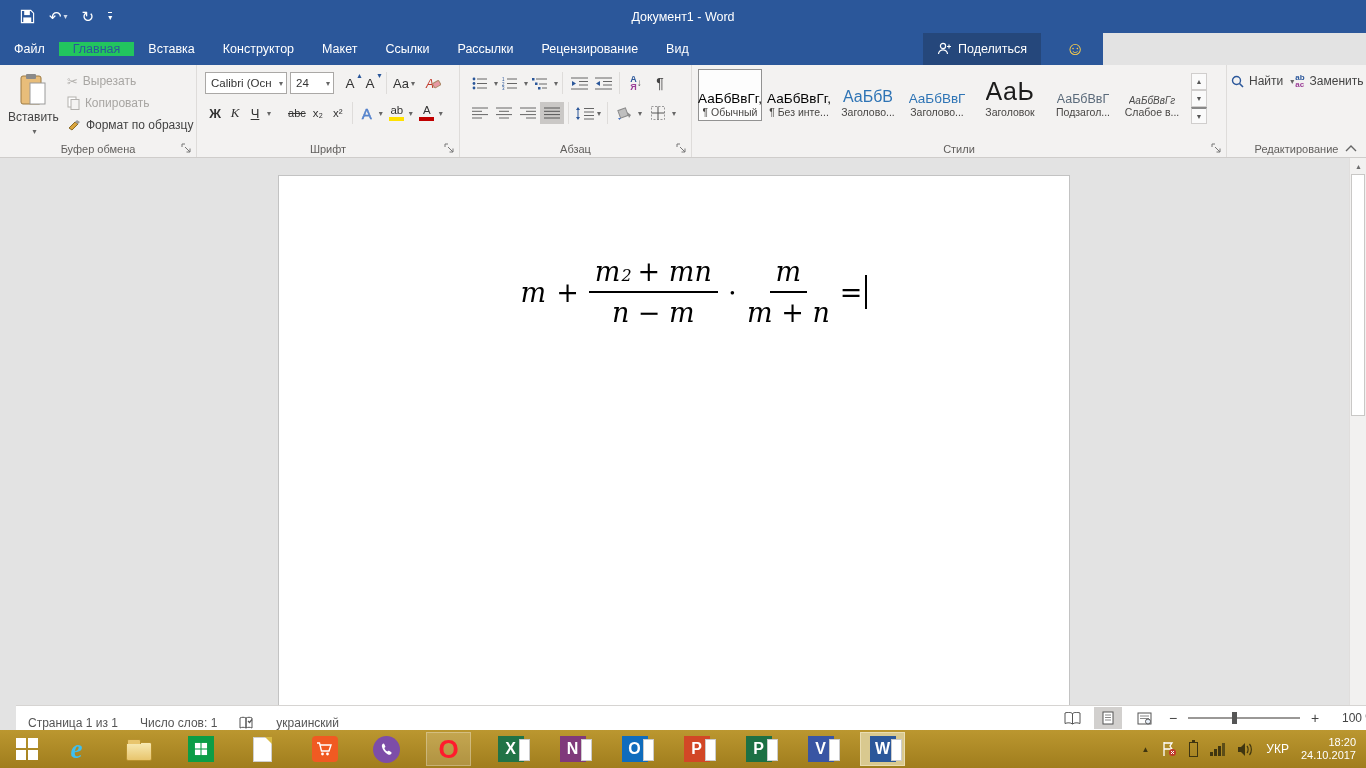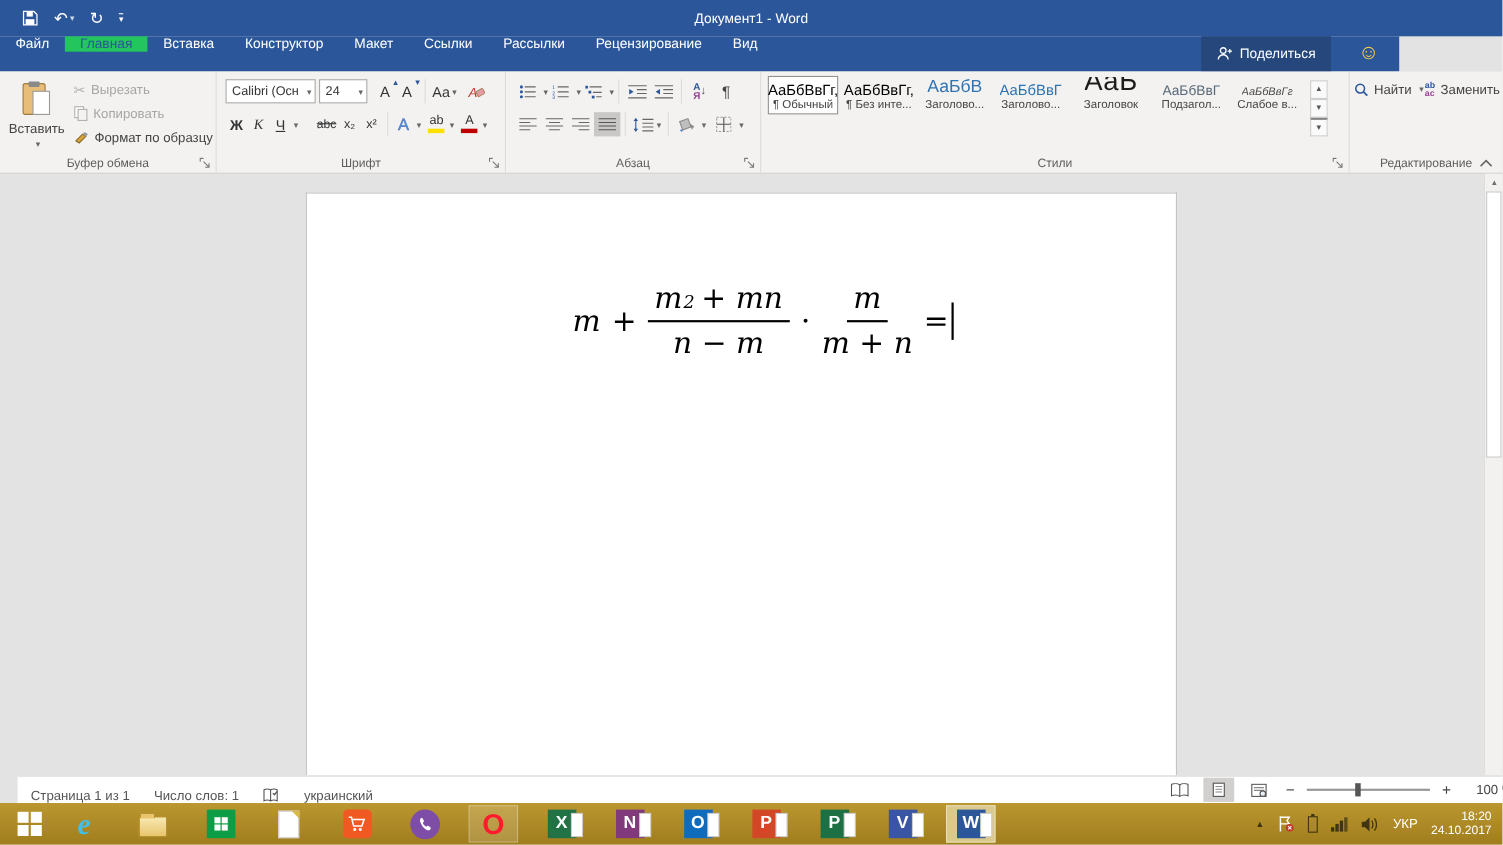--- a/index.html
+++ b/index.html
@@ -14,21 +14,21 @@
   .qat-custom { border-top:1px solid #fff; font-size:8px; line-height:8px; padding-top:1px; color:#fff; }
   #win-title { position:absolute; left:0; right:0; top:0; height:33px; display:flex; align-items:center; justify-content:center; font-size:12.5px; pointer-events:none; }
   .tb-right { position:absolute; right:0; top:0; height:33px; display:flex; align-items:stretch; }
   .signin { display:flex; align-items:center; padding:0 18px; font-size:12px; }
   .winbtn { width:46px; display:flex; align-items:center; justify-content:center; font-size:15px; color:#fff; }
   .restore-glyph { width:10px; height:10px; border:1px solid #fff; position:relative; }
   .restore-glyph::before { content:""; position:absolute; left:2px; top:-4px; width:10px; height:10px; border:1px solid #fff; border-left:none; border-bottom:none; }
   .ribbonopts-glyph { width:14px; height:12px; border:1px solid #fff; display:flex; align-items:center; justify-content:center; font-size:7px; }
 
   
-  #tabrow { position:absolute; left:0; top:33px; width:1272px; height:32px; background:#2b579a; display:flex; align-items:flex-start; color:#fff; font-size:12.5px; }
+  #tabrow { position:absolute; left:0; top:33px; width:1103px; height:32px; background:#2b579a; display:flex; align-items:center; color:#fff; font-size:12.5px; }
   .rtab { display:flex; align-items:center; padding:0 14px; cursor:default; }
   .rtab.active { background:#22c55e; color:#2b579a; }
   .tellme { display:flex; align-items:center; gap:7px; margin-left:14px; color:#b9c7e0; }
   .share-btn { position:absolute; right:62px; top:0; height:32px; display:flex; align-items:center; gap:7px; padding:0 14px; background:#25477b; color:#fff; }
   .smiley { position:absolute; right:18px; top:0; height:32px; display:flex; align-items:center; color:#ffd04a; font-size:19px; }
 
   
   #ribbon { position:absolute; left:0; top:65px; width:1366px; height:93px; background:#f3f2f1; border-bottom:1px solid #cfcdcb; display:flex; }
   .rgroup { position:relative; border-right:1px solid #dedcda; display:flex; flex-direction:column; }
   .rgroup-label { position:absolute; bottom:2px; left:0; right:0; text-align:center; font-size:11px; color:#605e5c; }
@@ -67,21 +67,21 @@
   #grp-paragraph { width:232px; }
   .para-row { display:flex; align-items:center; height:26px; }
   .ibtn { width:24px; height:22px; display:flex; align-items:center; justify-content:center; }
   .ibtn.active { background:#cac8c6; }
   .pilcrow { font-size:14px; color:#444; }
   .sort-ic { font-size:9px; line-height:8px; color:#2b579a; font-weight:bold; display:flex; align-items:center; }
 
   
   #grp-styles { width:535px; }
   .styles-wrap { display:flex; gap:5px; padding:4px 4px 0 6px; }
-  .style-card { width:64px; height:35px; display:flex; flex-direction:column; justify-content:flex-end; align-items:center; padding-bottom:2px; border:1px solid transparent; }
+  .style-card { width:64px; height:52px; display:flex; flex-direction:column; justify-content:flex-end; align-items:center; padding-bottom:2px; border:1px solid transparent; }
   .style-card.selected { border:1px solid #929292; background:#fdfdfd; }
   .st-preview { flex:1; display:flex; align-items:flex-end; justify-content:center; overflow:hidden; white-space:nowrap; }
   .st-name { font-size:10.5px; color:#484644; white-space:nowrap; overflow:hidden; max-width:62px; }
   .p-normal { font-size:13.5px; color:#000; }
   .p-h1 { font-size:16px; color:#2e74b5; }
   .p-h2 { font-size:13.5px; color:#2e74b5; }
   .p-title { font-size:25px; font-weight:300; color:#1c1c1c; letter-spacing:0.5px; }
   .p-sub { font-size:12.5px; color:#5a6a7a; }
   .p-subtle { font-size:10px; font-style:italic; color:#4a4a4a; }
   .style-scroll { display:flex; flex-direction:column; margin-left:2px; margin-top:4px; }

